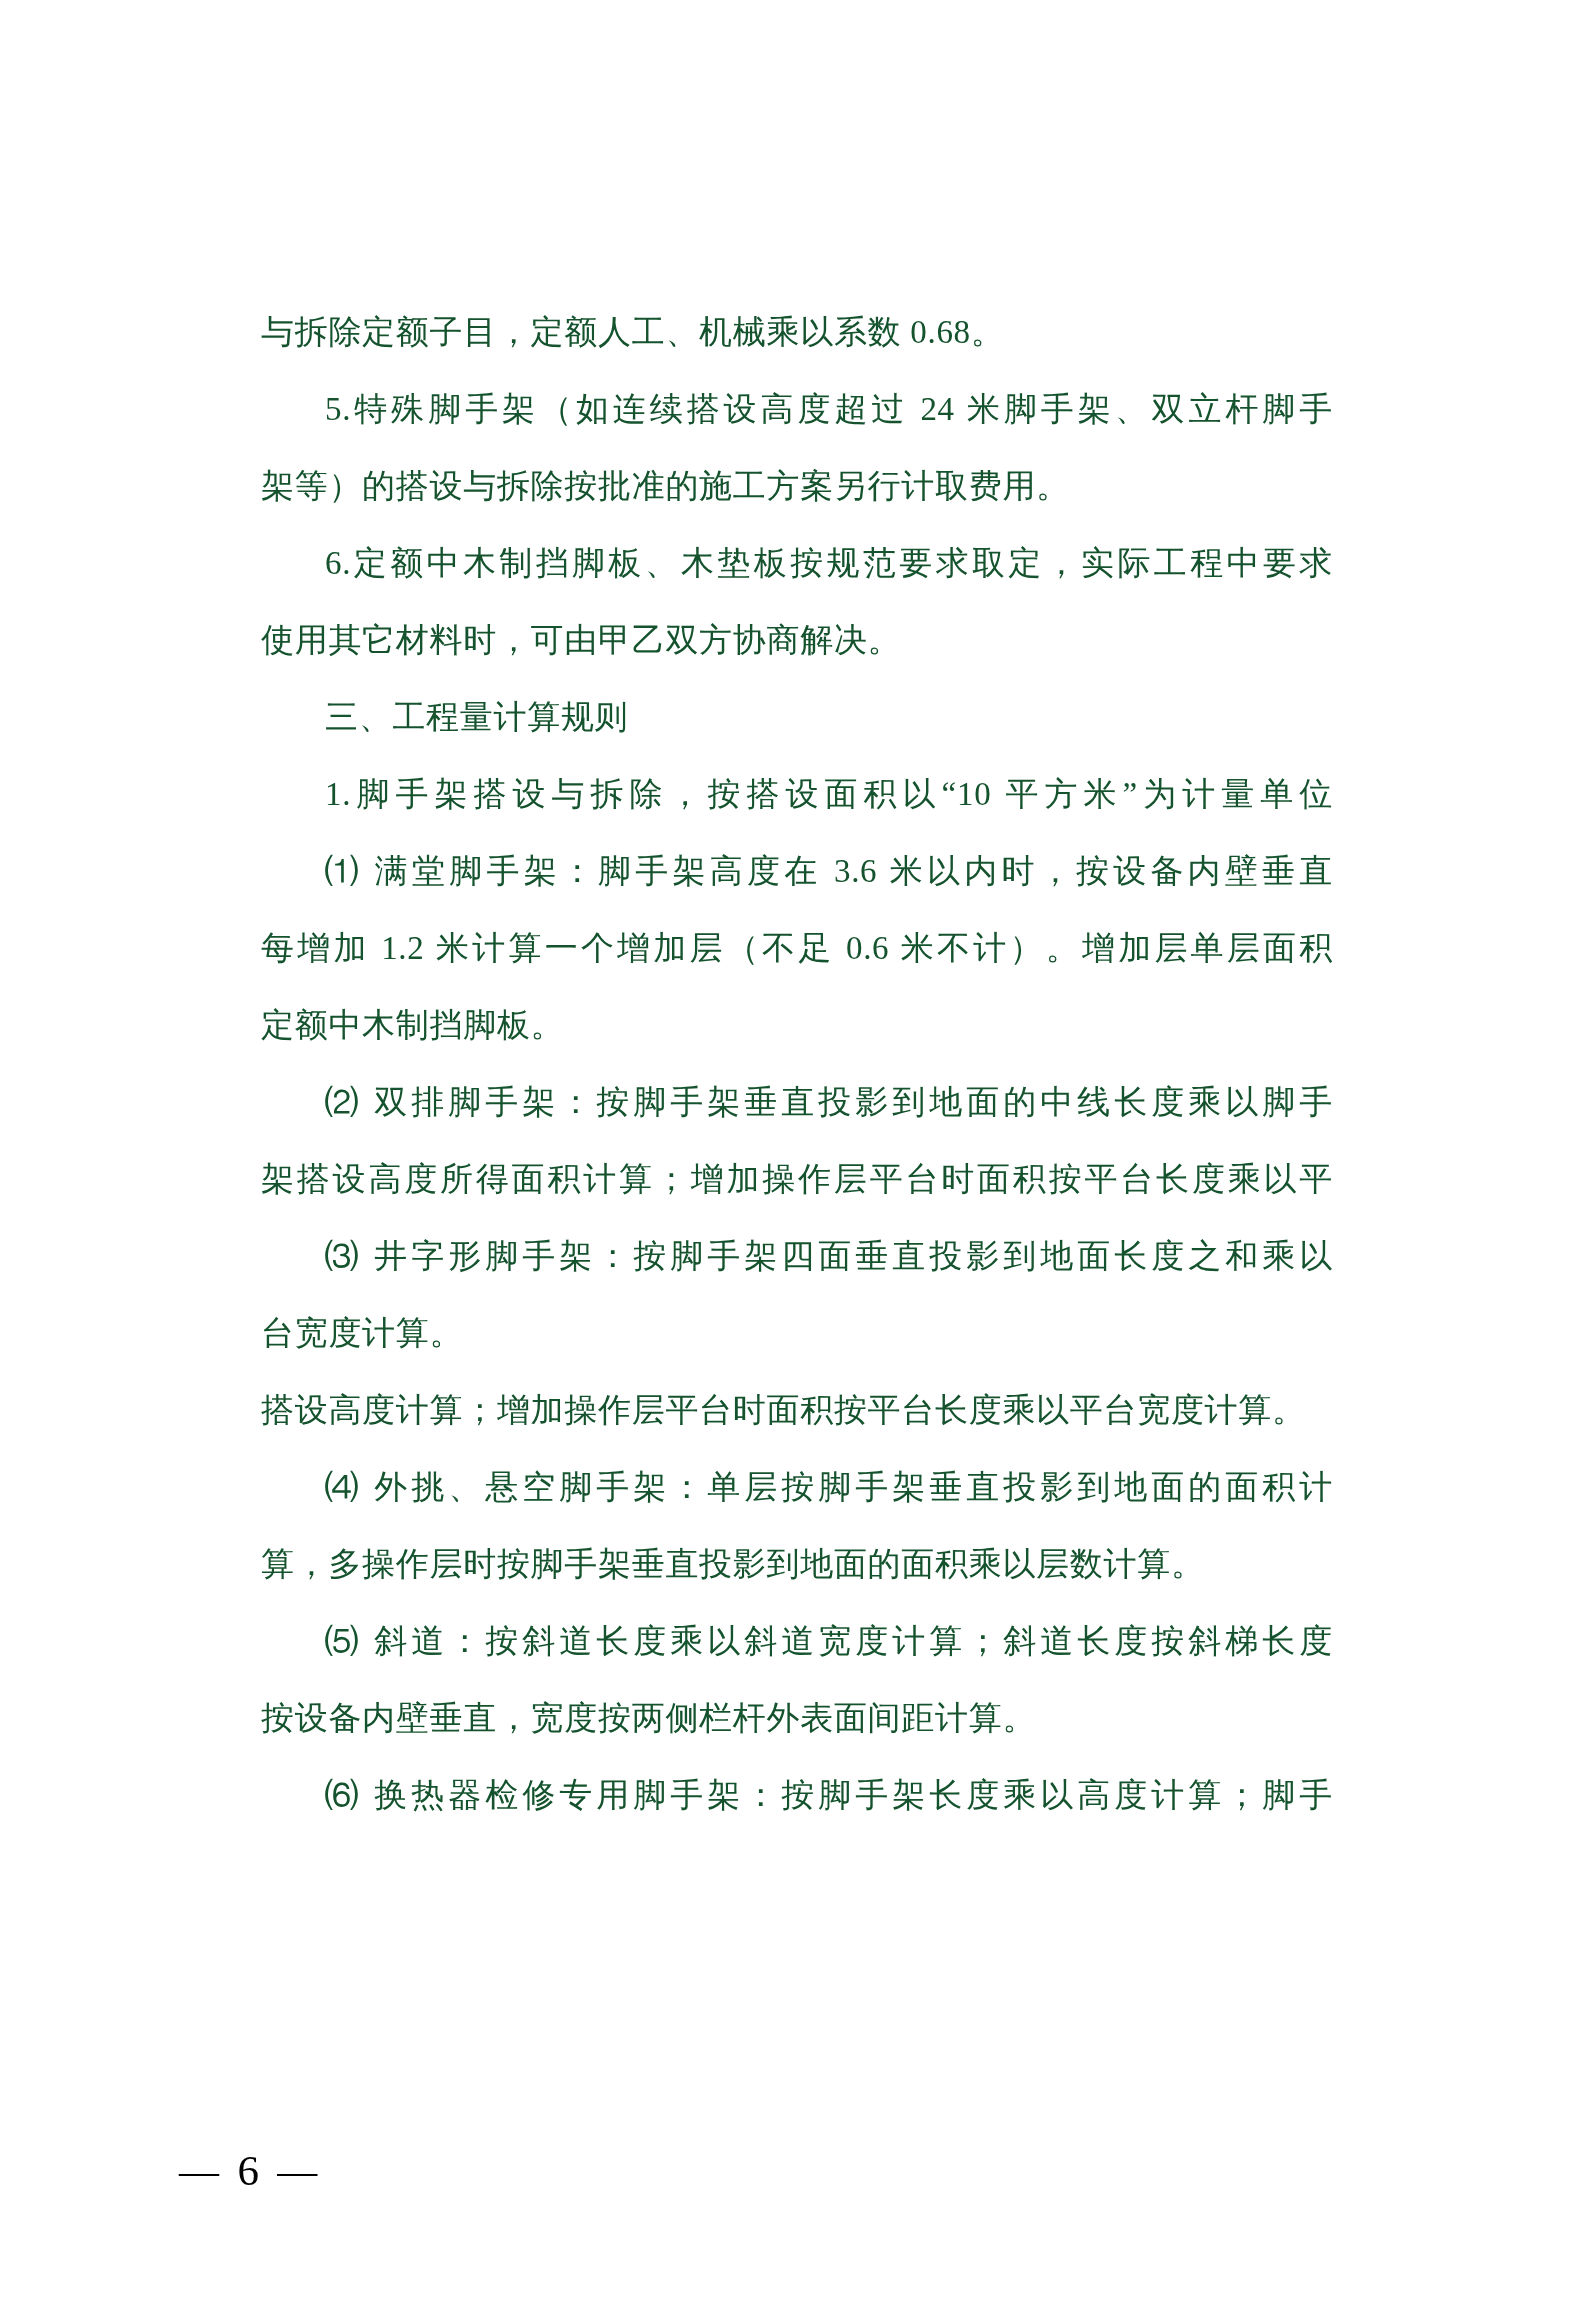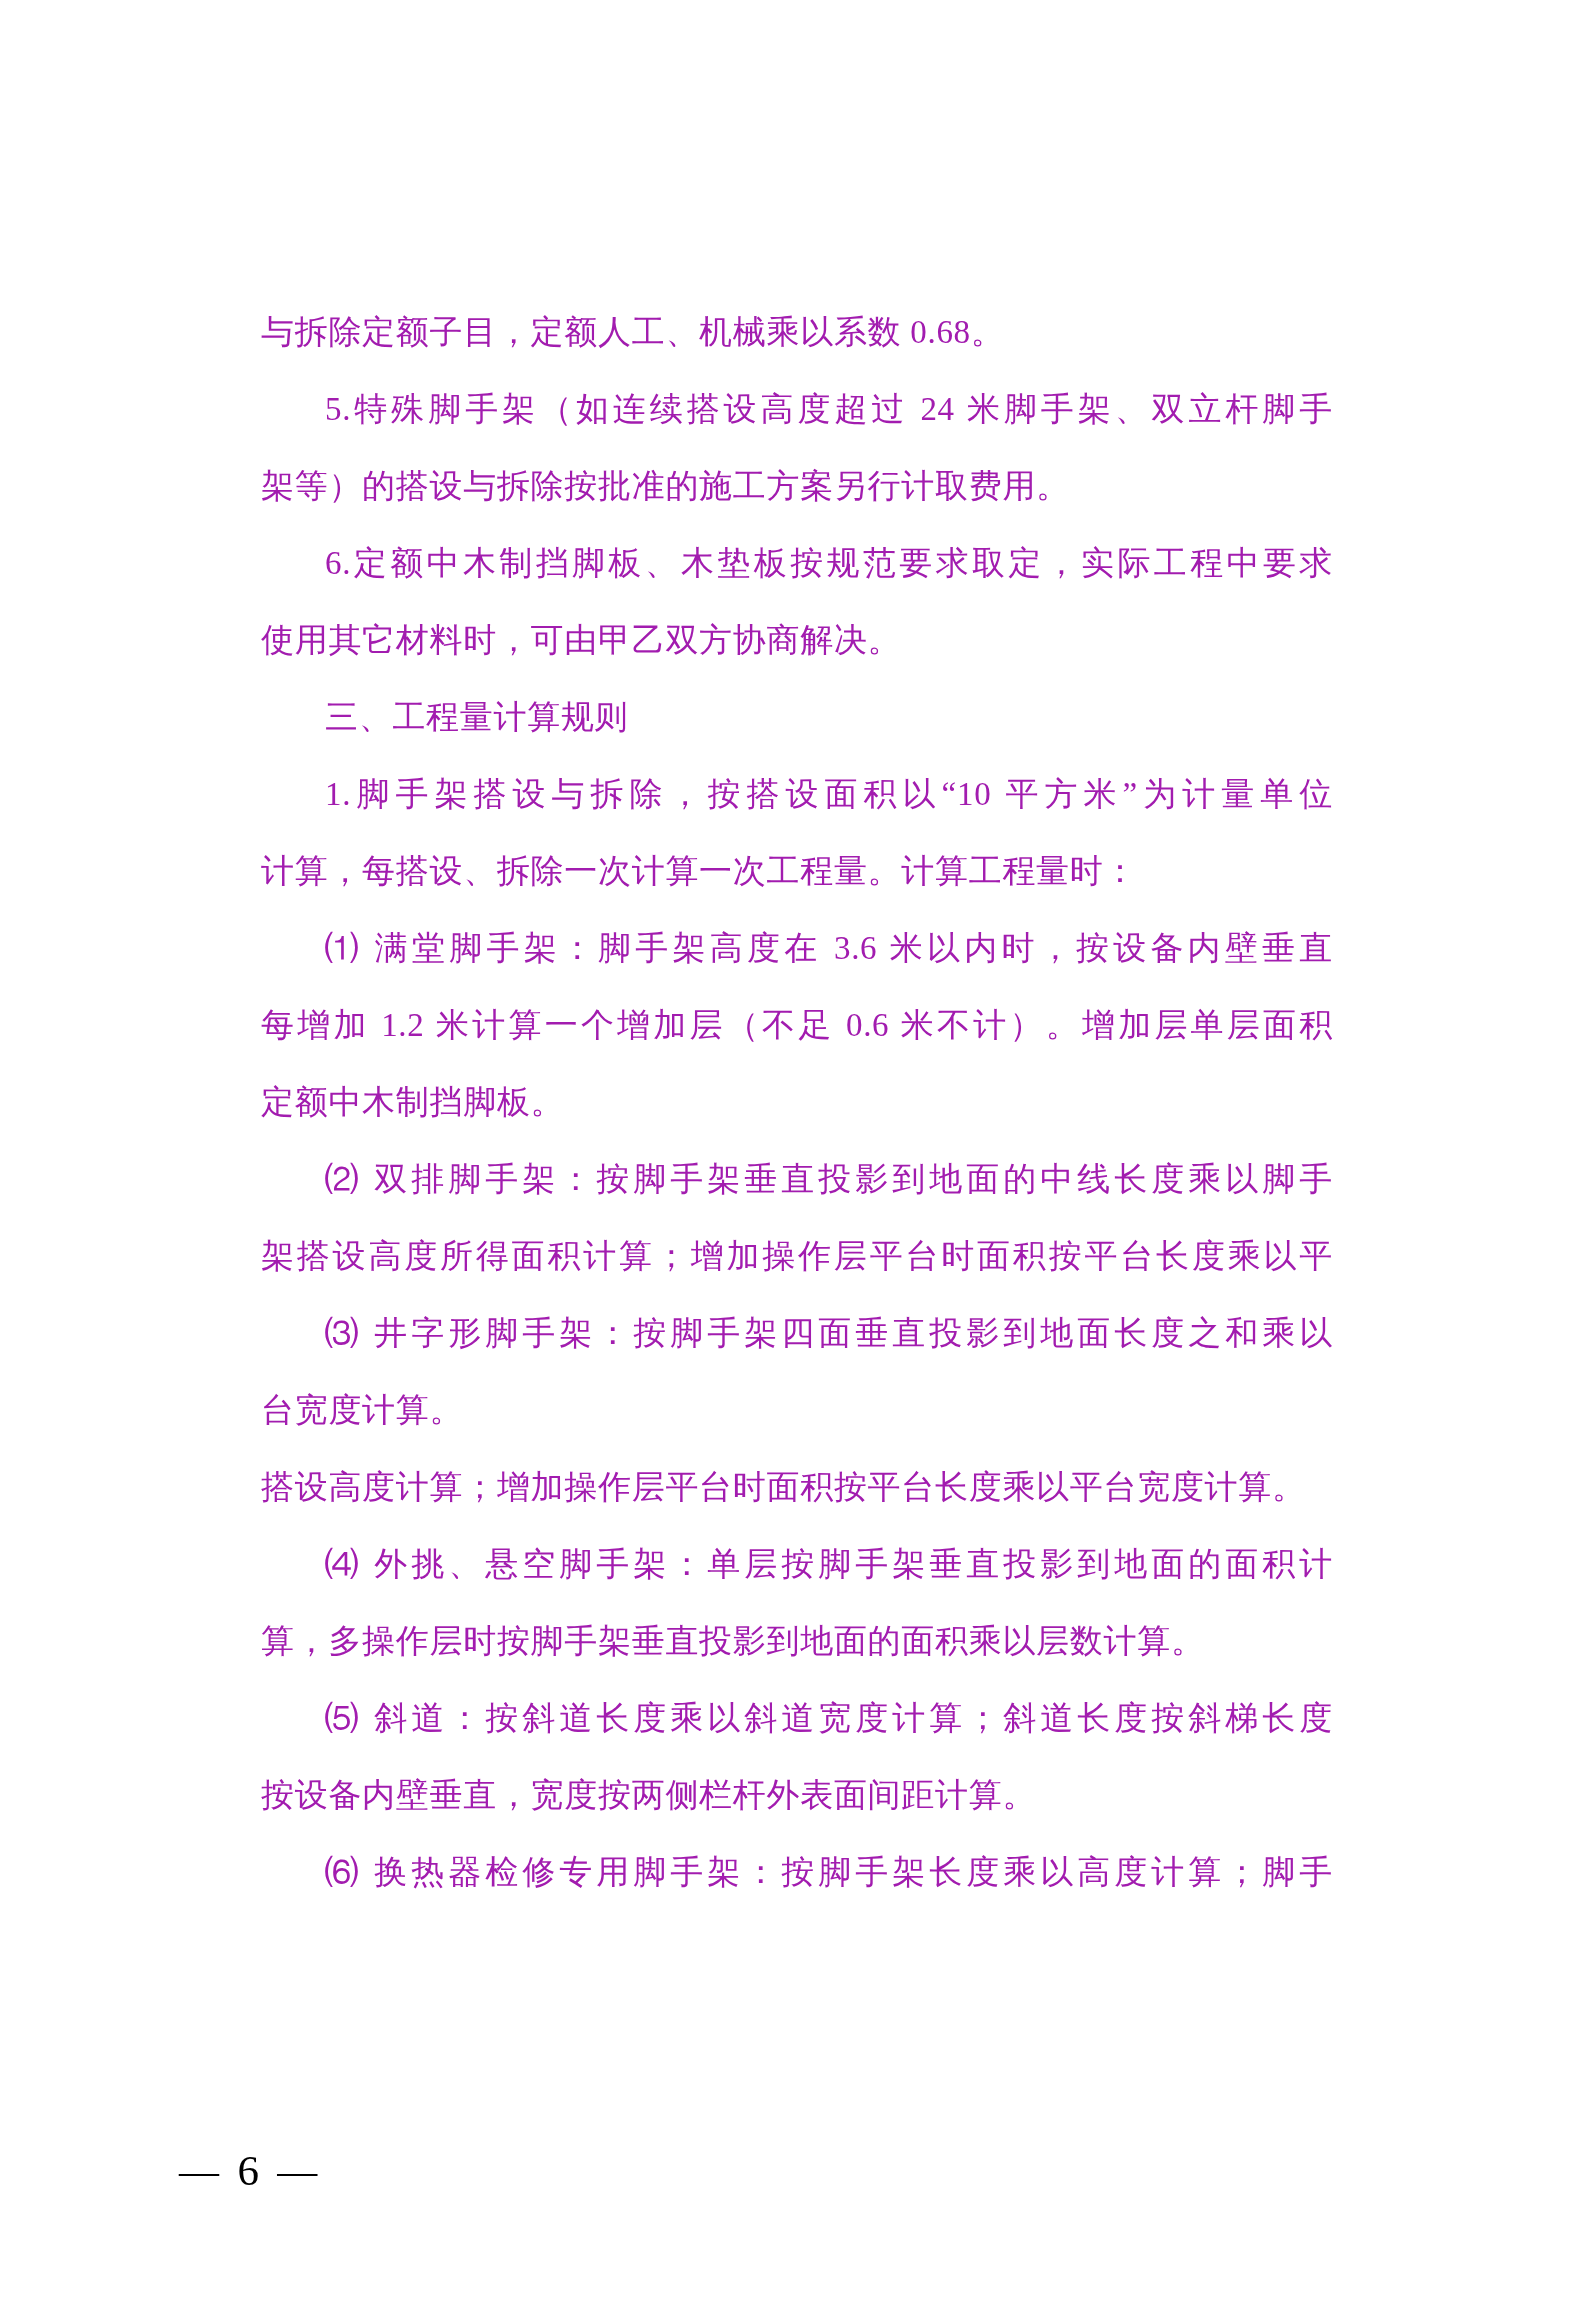--- a/index.html
+++ b/index.html
@@ -19,21 +19,21 @@
     position: absolute;
     left: 261px;
     top: 294px;
     width: 1072px;
   }
   .line {
     height: 77px;
     line-height: 77px;
     font-size: 33px;
     letter-spacing: 0.7px;
-    color: #a21caf;
+    color: #14532d;
     text-align: justify;
     text-align-last: justify;
     white-space: normal;
   }
   .line.indent { padding-left: 64px; }
   .line.para-end { text-align-last: left; }
   .footer {
     position: absolute;
     left: 179px;
     top: 2142px;
@@ -52,21 +52,20 @@
 
 <div class="page">
   <div class="textblock" id="body-text">
       <div class="line para-end">与拆除定额子目，定额人工、机械乘以系数 0.68。</div>
       <div class="line indent">5.特殊脚手架（如连续搭设高度超过 24 米脚手架、双立杆脚手</div>
       <div class="line para-end">架等）的搭设与拆除按批准的施工方案另行计取费用。</div>
       <div class="line indent">6.定额中木制挡脚板、木垫板按规范要求取定，实际工程中要求</div>
       <div class="line para-end">使用其它材料时，可由甲乙双方协商解决。</div>
       <div class="line indent para-end">三、工程量计算规则</div>
       <div class="line indent">1.脚手架搭设与拆除，按搭设面积以“10 平方米”为计量单位</div>
-      <div class="line para-end">计算，每搭设、拆除一次计算一次工程量。计算工程量时：</div>
       <div class="line indent">⑴ 满堂脚手架：脚手架高度在 3.6 米以内时，按设备内壁垂直</div>
       <div class="line">每增加 1.2 米计算一个增加层（不足 0.6 米不计）。增加层单层面积</div>
       <div class="line para-end">定额中木制挡脚板。</div>
       <div class="line indent">⑵ 双排脚手架：按脚手架垂直投影到地面的中线长度乘以脚手</div>
       <div class="line">架搭设高度所得面积计算；增加操作层平台时面积按平台长度乘以平</div>
       <div class="line indent">⑶ 井字形脚手架：按脚手架四面垂直投影到地面长度之和乘以</div>
       <div class="line para-end">台宽度计算。</div>
       <div class="line para-end">搭设高度计算；增加操作层平台时面积按平台长度乘以平台宽度计算。</div>
       <div class="line indent">⑷ 外挑、悬空脚手架：单层按脚手架垂直投影到地面的面积计</div>
       <div class="line para-end">算，多操作层时按脚手架垂直投影到地面的面积乘以层数计算。</div>

